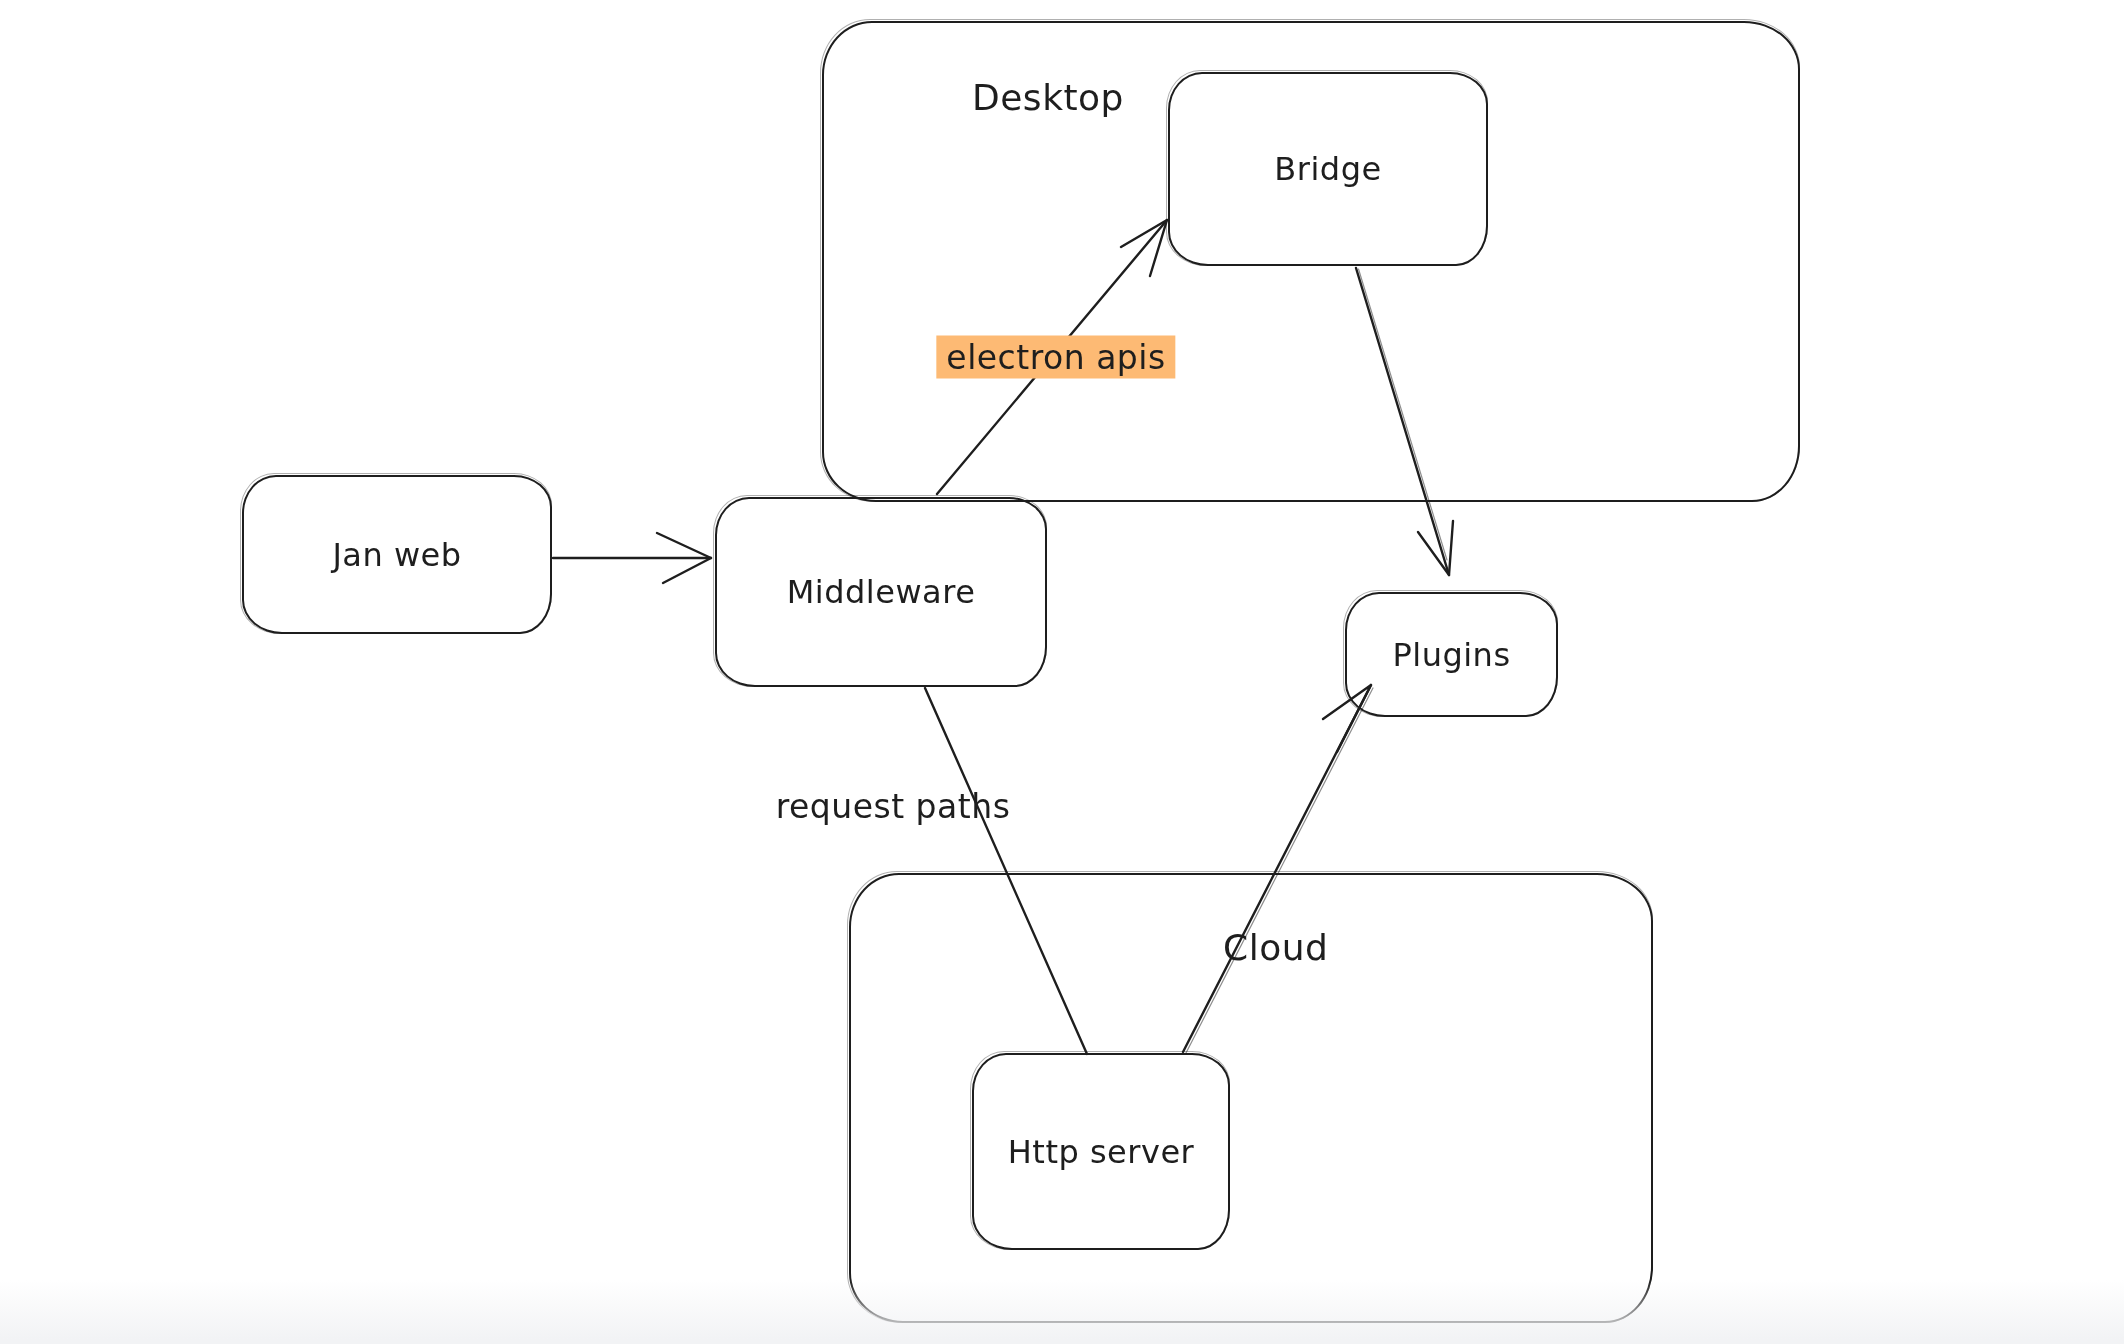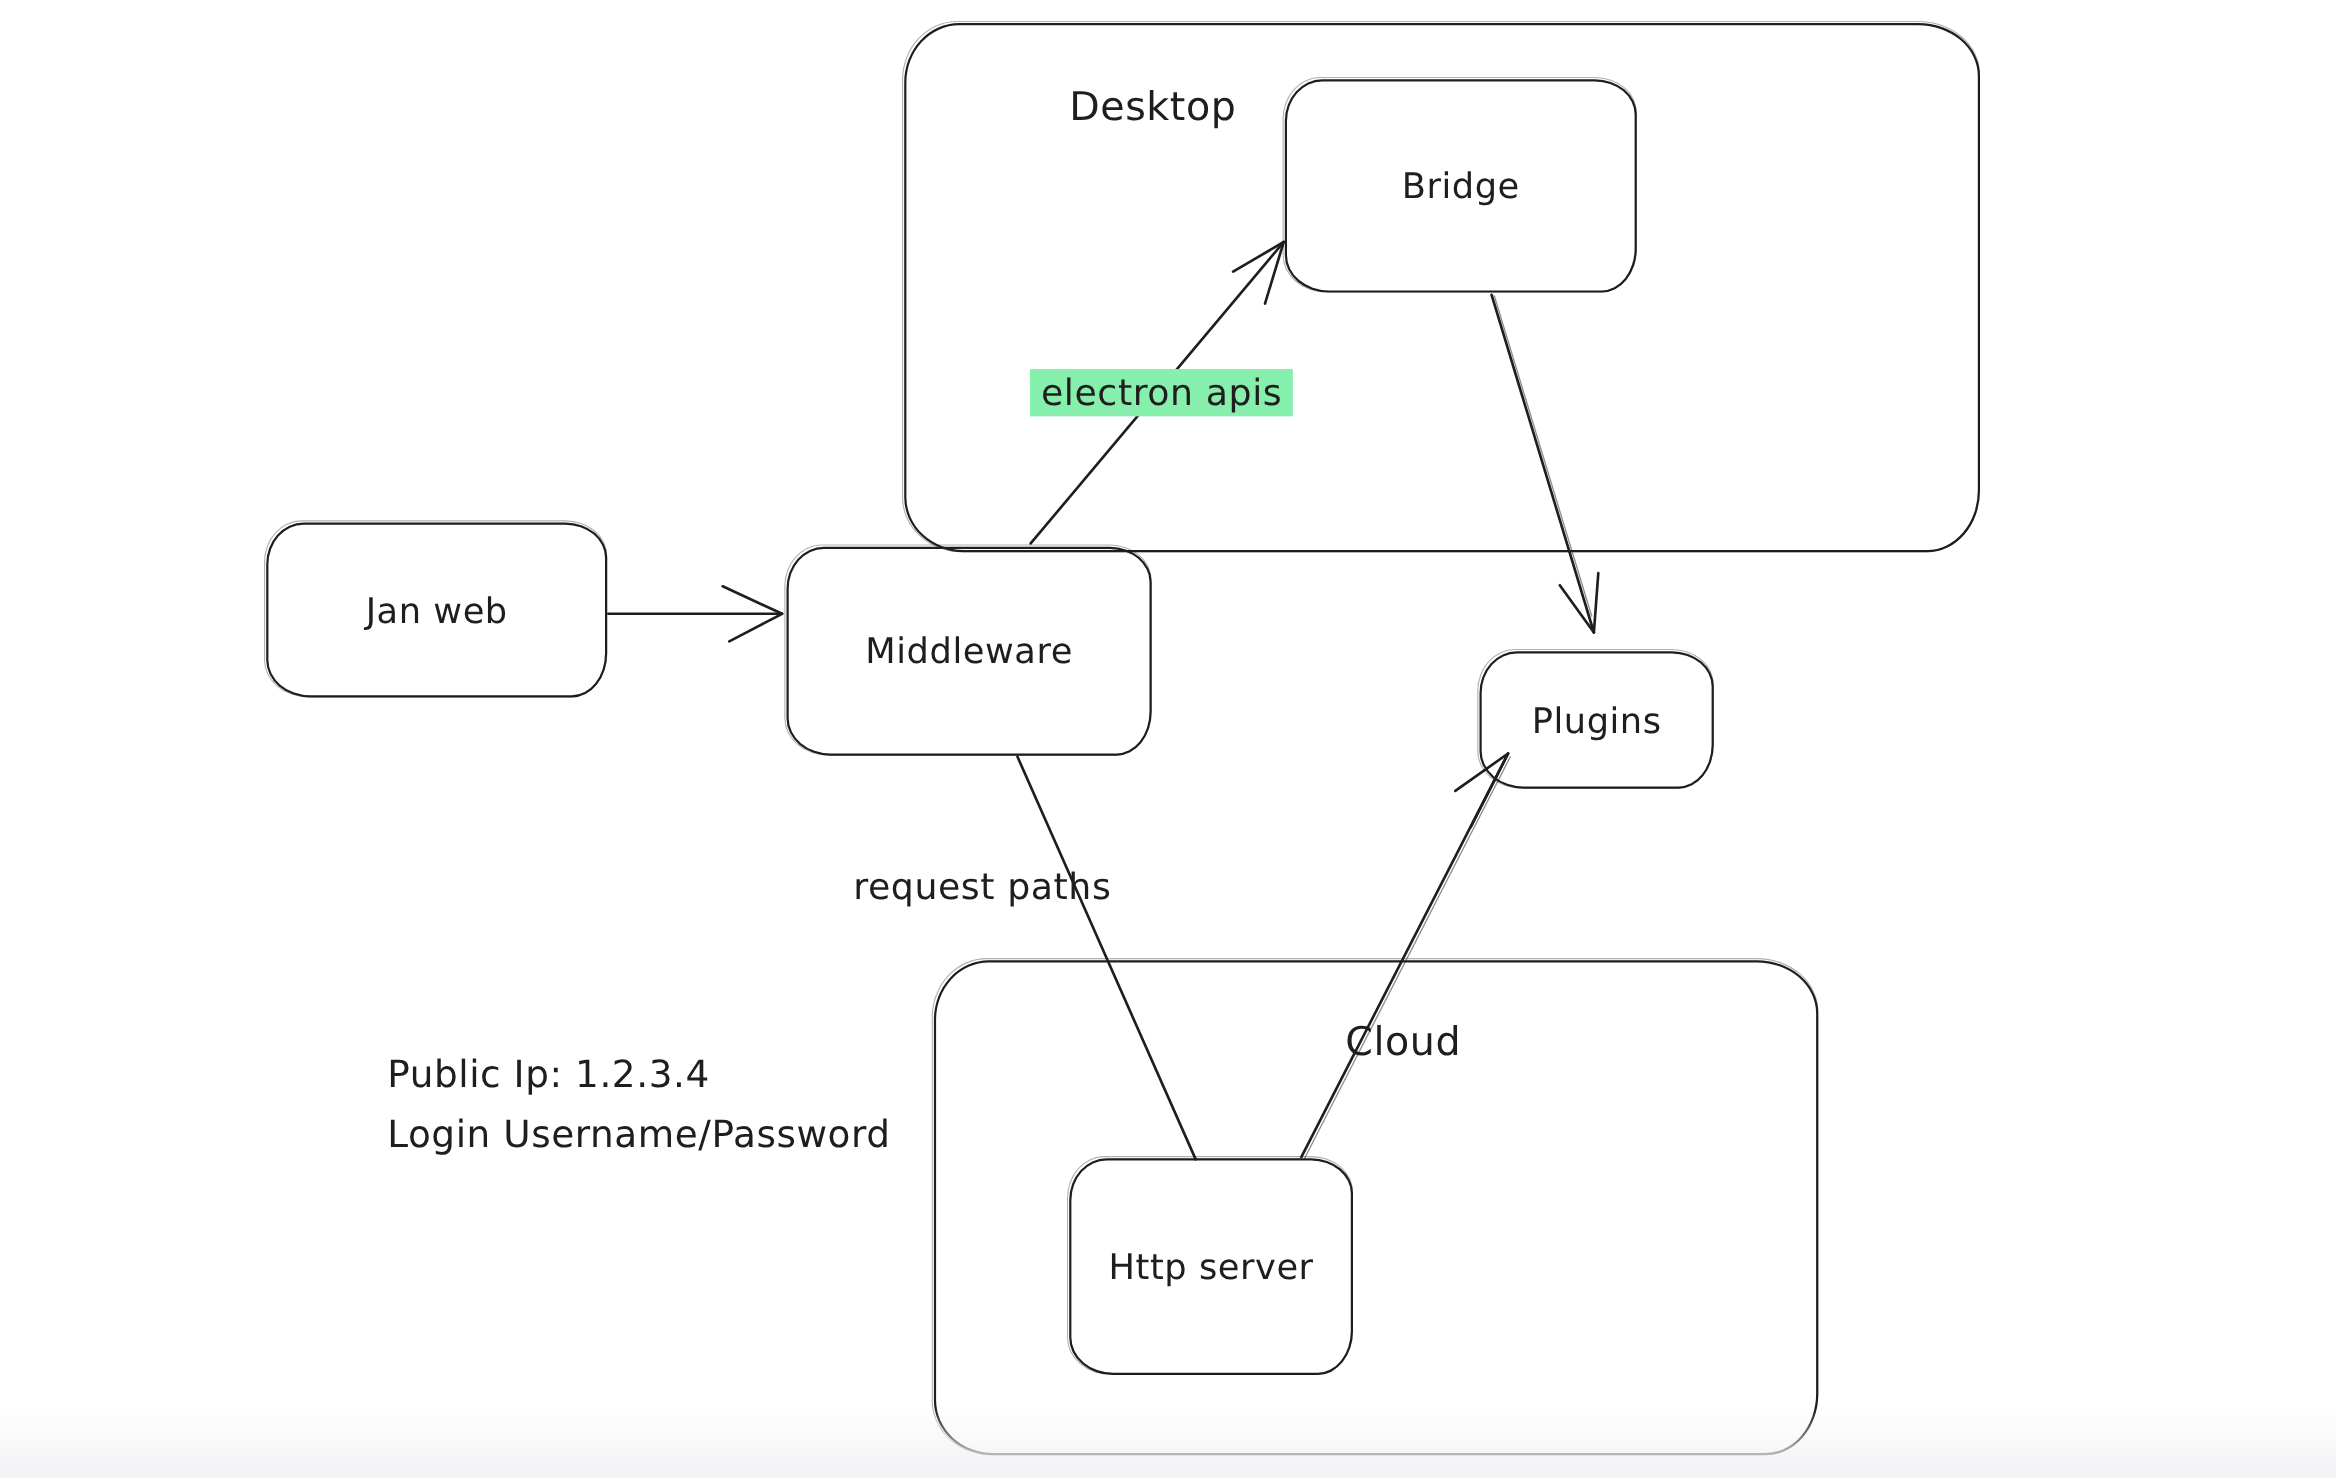--- a/index.html
+++ b/index.html
@@ -41,21 +41,21 @@
     font-size:36px;letter-spacing:.5px;
     white-space:nowrap;
   }
   .edge-label{
     position:absolute;
     transform:translate(-50%,-50%);
     font-size:33px;letter-spacing:.5px;
     white-space:nowrap;
   }
   .edge-label.masked{
-    background:#86efac;
+    background:#fdba74;
     padding:2px 10px;
   }
   .notes{
     position:absolute;
     left:352px;top:950px;
     font-size:34px;line-height:55px;letter-spacing:.5px;
     white-space:nowrap;
   }
   svg.edges{position:absolute;left:0;top:0;pointer-events:none;}
   svg.edges g{pointer-events:stroke;}
@@ -124,19 +124,15 @@
 
     <g>
       <path d="M1183,1052 L1371,685"></path>
       <path d="M1186,1053 L1373,688" stroke-width="1.2" opacity="0.5"></path>
       <path d="M1371,685 L1323,719 M1371,685 L1337,752"></path>
     </g>
   </svg>
 
   <div class="edge-label masked" style="left:1056px;top:357px;">electron apis</div>
 
-  <div class="notes">
-    <div>Public Ip: 1.2.3.4</div>
-    <div>Login Username/Password</div>
-  </div>
 
   <div class="bottom-fade"></div>
 </div>
 
 </body></html>

